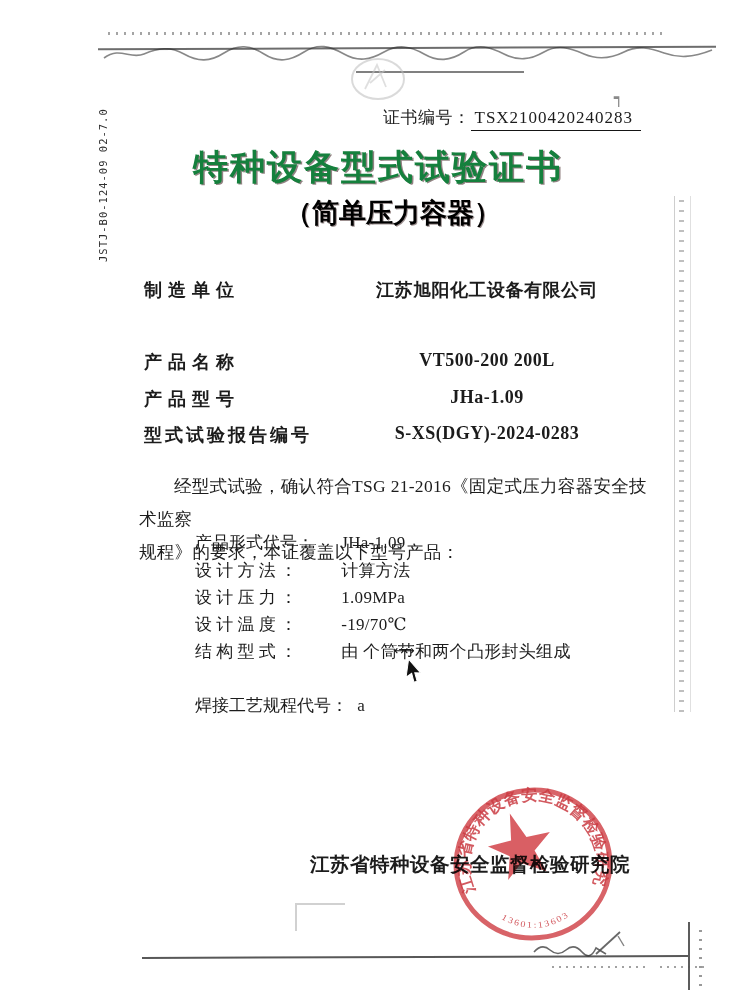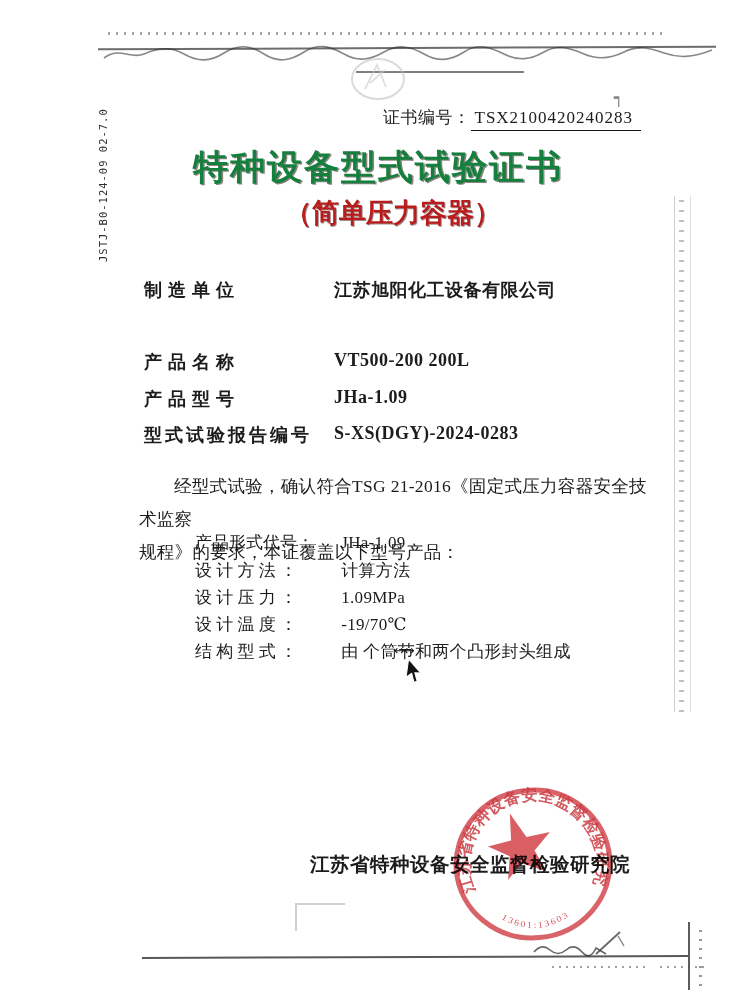--- a/index.html
+++ b/index.html
@@ -40,25 +40,25 @@
     font-family:"DejaVu Sans Mono","Liberation Mono",monospace;
     font-size:10.5px; letter-spacing:1px; color:#2e2e2e;}
   
   .certno{position:absolute; left:383px; top:106px; font-size:17px; letter-spacing:.5px;}
   .certno .val{display:inline-block; padding:0 8px 2px 4px; border-bottom:1.8px solid #151515; letter-spacing:1px;}
   
   .title{position:absolute; left:0; right:0; top:144px; text-align:center;
     font-size:35px; font-weight:700; letter-spacing:2px; color:#15803d;
     text-shadow:1.5px 1px 0 rgba(35,6,6,.5);}
   .subtitle{position:absolute; left:30px; right:0; top:195px; text-align:center;
-    font-size:27px; font-weight:700; color:#b91c1c; text-shadow:1px .5px 0 rgba(35,6,6,.45);}
+    font-size:27px; font-weight:700; color:#000000; text-shadow:1px .5px 0 rgba(35,6,6,.45);}
   
   .frow{position:absolute; left:140px; width:520px; height:26px; font-size:18px; font-weight:700;}
   .frow .flabel{position:absolute; left:4px; letter-spacing:6px; white-space:nowrap;}
-  .frow .fvalue{position:absolute; left:194px; width:330px; text-align:left; letter-spacing:.5px; white-space:nowrap;}
+  .frow .fvalue{position:absolute; left:182px; width:330px; text-align:center; letter-spacing:.5px; white-space:nowrap;}
   
   .statement{position:absolute; left:139px; top:470px; width:512px; font-size:17.5px; line-height:33px; letter-spacing:.3px;}
   .statement .l1{text-indent:2em;}
   
   .spec{position:absolute; left:195px; font-size:17px; white-space:nowrap;}
   .spec .slabel{display:inline-block; min-width:142px;}
   .spec .svalue{letter-spacing:.3px;}
   
   .cursor-arrows{position:absolute; left:394px; top:643px; font-size:13px; letter-spacing:-1px;
     font-family:"DejaVu Sans",sans-serif; color:#111;}
@@ -136,20 +136,24 @@
     <span class="svalue">1.09MPa</span>
   </div>
   <div class="spec" style="top:613px">
     <span class="slabel">设 计 温 度 ：</span>
     <span class="svalue">-19/70℃</span>
   </div>
   <div class="spec" style="top:640px">
     <span class="slabel">结 构 型 式 ：</span>
     <span class="svalue">由  个筒节和两个凸形封头组成</span>
   </div>
+  <div class="spec" style="top:694px">
+    <span class="slabel" style="min-width:158px">焊接工艺规程代号：</span>
+    <span class="svalue">a</span>
+  </div>
 
   <div class="cursor-arrows">↔↔</div>
   <svg class="cursor-pointer" width="20" height="26">
     <path d="M4,1 L4,19 L9,14.5 L12.5,23 L15.5,21.5 L12,13.5 L18,13 Z" fill="#111" stroke="#fff" stroke-width="1" transform="rotate(8 10 12)"></path>
   </svg>
 
   <div class="issuer">江苏省特种设备安全监督检验研究院</div>
 
   <svg class="stamp" viewBox="0 0 166 158">
     <defs>

